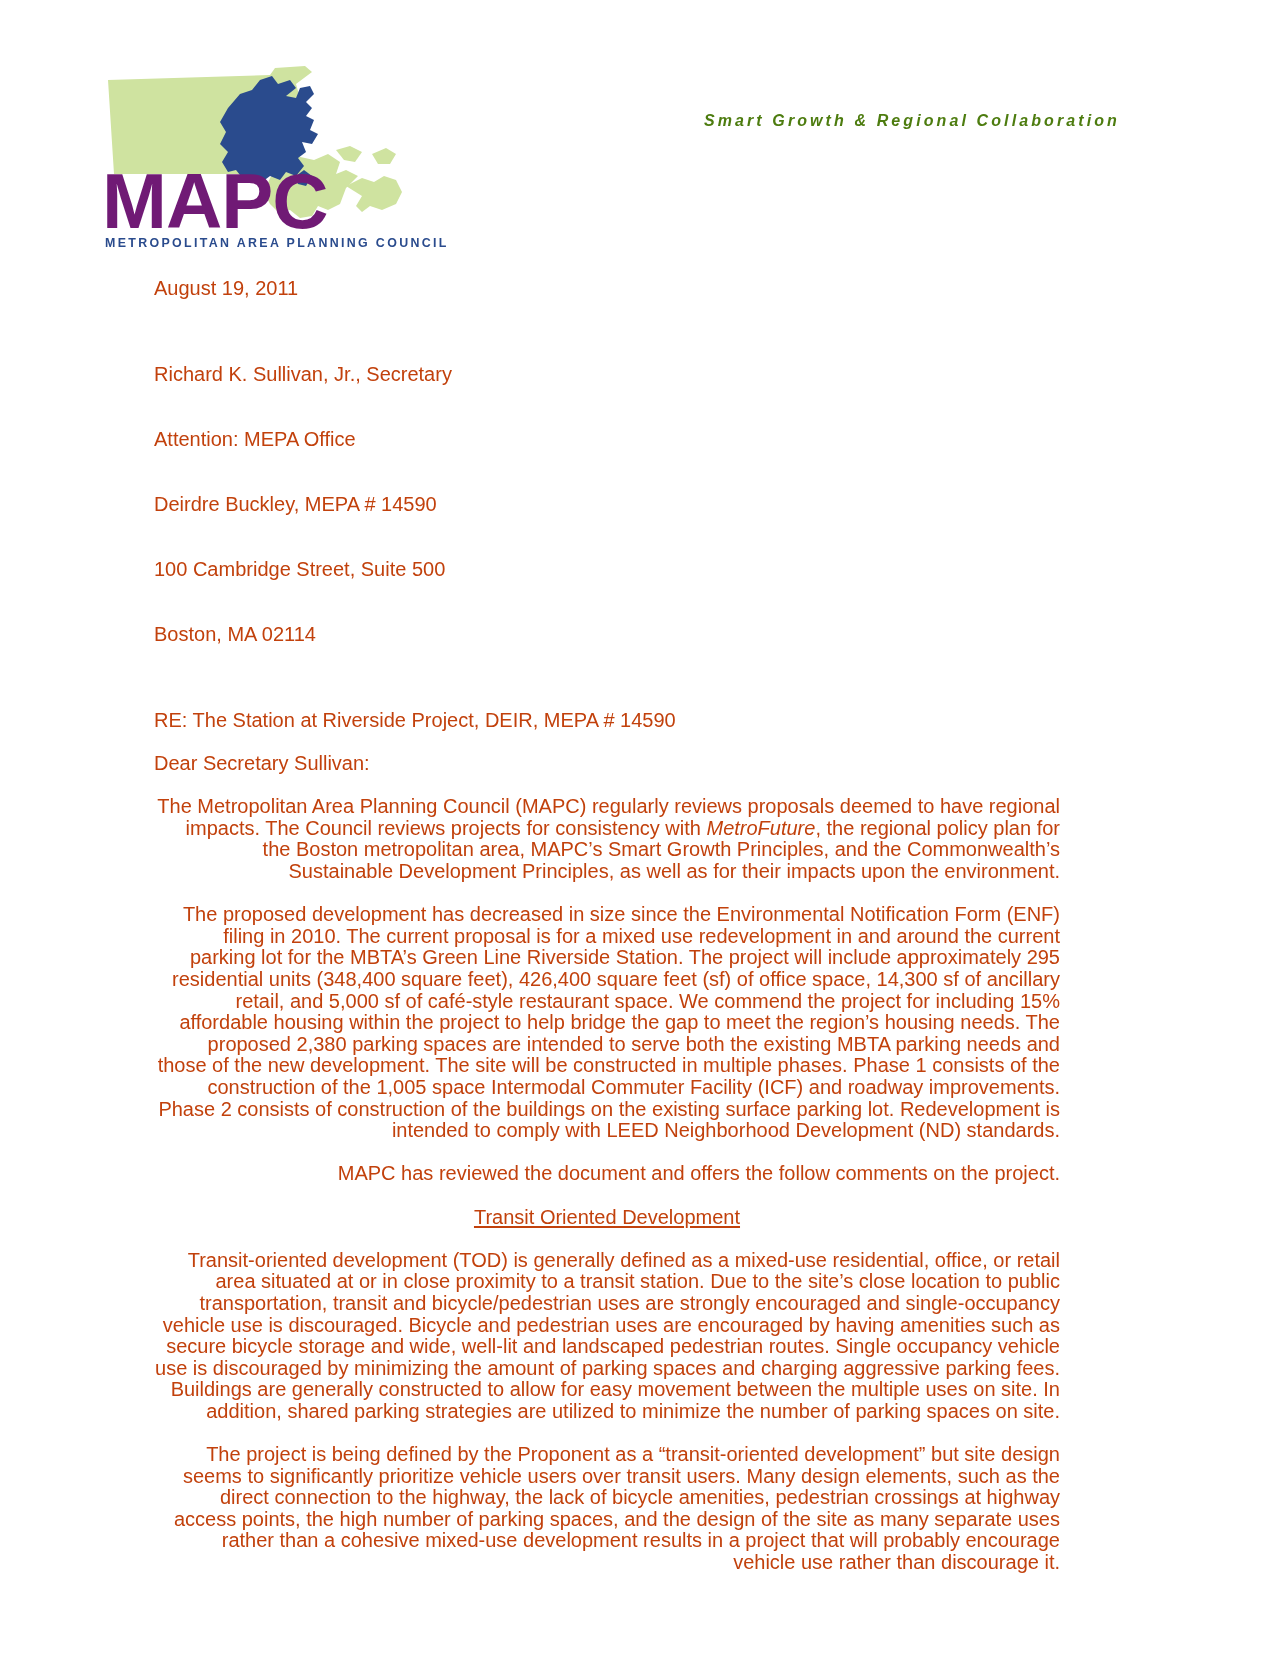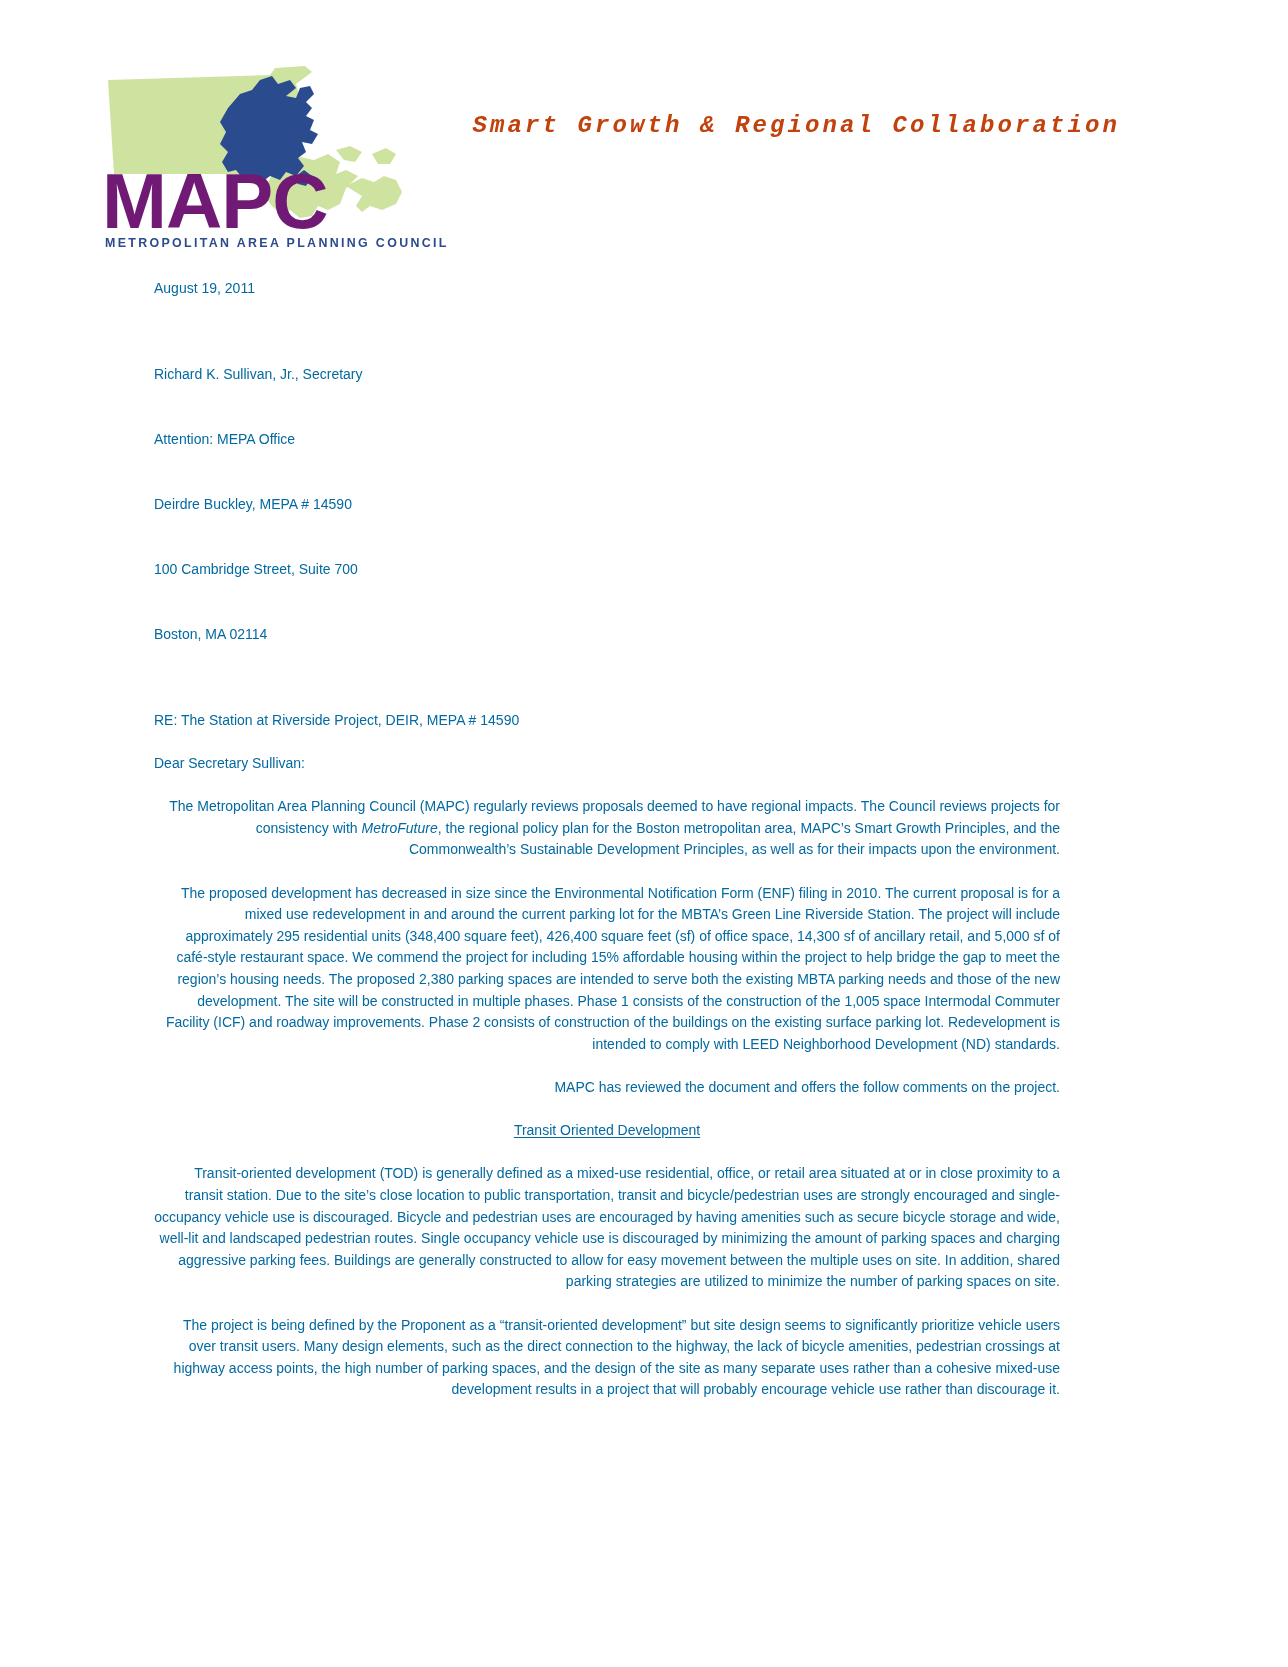--- a/index.html
+++ b/index.html
@@ -54,38 +54,38 @@
     font-weight: bold;
     letter-spacing: 2.35px;
     color: #2a4b8d;
     white-space: nowrap;
     font-family: "Liberation Sans", sans-serif;
   }
   .tagline {
     position: absolute;
     right: 168px;
     top: 112px;
-    font-size: 24px;
+    font-size: 16px;
     font-style: italic;
     font-weight: bold;
     letter-spacing: 3.1px;
-    color: #c2410c;
+    color: #4d7c0f;
     white-space: nowrap;
-    font-family: Liberation Mono, monospace;
+    font-family: Liberation Sans, sans-serif;
   }
 
   
   .letter {
     position: absolute;
     left: 154px;
     top: 278px;
     width: 906px;
-    font-size: 14px;
+    font-size: 20px;
     line-height: 21.6px;
-    color: #0369a1;
+    color: #c2410c;
   }
   .block {
     margin: 0 0 21.6px 0;
     white-space: pre-wrap;
   }
   .line {
     white-space: pre-wrap;
   }
   .section-heading {
     margin: 0 0 21.6px 0;
@@ -125,21 +125,21 @@
 </div>
 
 <div class="letter">
 
   <div class="block">August 19, 2011</div>
 
   <div class="block">
     <div class="line">Richard K. Sullivan, Jr., Secretary</div>
     <div class="line">Attention: MEPA Office</div>
     <div class="line">Deirdre Buckley, MEPA # 14590</div>
-    <div class="line">100 Cambridge Street, Suite 700</div>
+    <div class="line">100 Cambridge Street, Suite 500</div>
     <div class="line">Boston, MA 02114</div>
   </div>
 
   <div class="block">RE: The Station at Riverside Project, DEIR, MEPA # 14590</div>
 
   <div class="block">Dear Secretary Sullivan:</div>
 
   <p class="para"><span>The Metropolitan Area Planning Council (MAPC) regularly reviews proposals deemed to have regional impacts.  The Council reviews projects for consistency with </span><span class="it">MetroFuture</span><span>, the regional policy plan for the Boston metropolitan area, MAPC’s Smart Growth Principles, and the Commonwealth’s Sustainable Development Principles, as well as for their impacts upon the environment.</span></p>
 
   <p class="para">The proposed development has decreased in size since the Environmental Notification Form (ENF) filing in 2010.  The current proposal is for a mixed use redevelopment in and around the current parking lot for the MBTA’s Green Line Riverside Station.  The project will include approximately 295 residential units (348,400 square feet), 426,400 square feet (sf) of office space, 14,300 sf of ancillary retail, and 5,000 sf of café-style restaurant space.  We commend the project for including 15% affordable housing within the project to help bridge the gap to meet the region’s housing needs.  The proposed 2,380 parking spaces are intended to serve both the existing MBTA parking needs and those of the new development.  The site will be constructed in multiple phases.  Phase 1 consists of the construction of the 1,005 space Intermodal Commuter Facility (ICF) and roadway improvements.  Phase 2 consists of construction of the buildings on the existing surface parking lot.  Redevelopment is intended to comply with LEED Neighborhood Development (ND) standards.</p>

